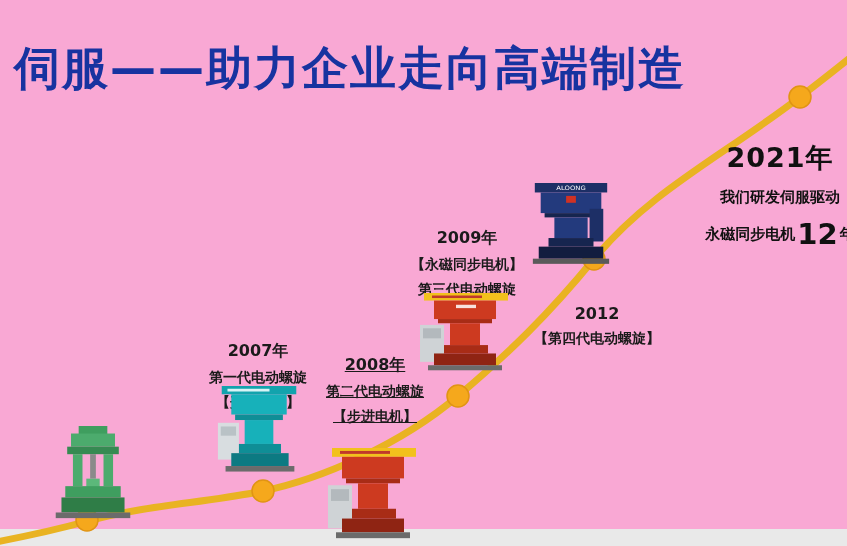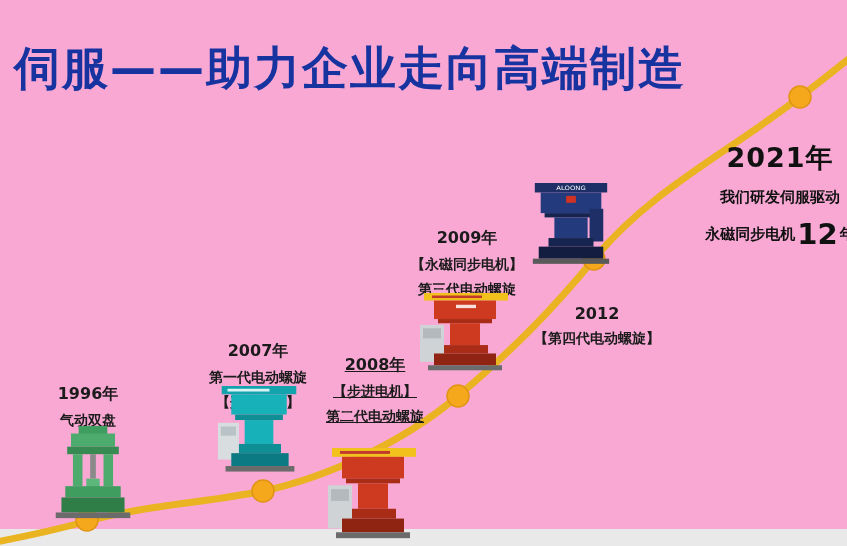--- a/index.html
+++ b/index.html
@@ -48,24 +48,20 @@
       <circle cx="87" cy="520" r="11"></circle>
       <circle cx="263" cy="491" r="11"></circle>
       <circle cx="458" cy="396" r="11"></circle>
       <circle cx="594" cy="259" r="11"></circle>
       <circle cx="800" cy="97" r="11"></circle>
     </g>
   </svg>
 
   <h1 class="title">伺服——助力企业走向高端制造</h1>
 
-  <div class="milestone" style="left:33px; top:384px; width:110px;">
-    <div class="year">1996年</div>
-    <div class="cap">气动双盘</div>
-  </div>
   <svg class="machine" style="left:50px; top:426px;" width="86" height="94" viewBox="0 0 90 100" preserveAspectRatio="none">
     <g>
       <rect x="30" y="0" width="30" height="10" fill="#3f9e5f"></rect>
       <rect x="22" y="8" width="46" height="14" fill="#4cab6d"></rect>
       <rect x="18" y="22" width="54" height="8" fill="#368a52"></rect>
       <rect x="24" y="30" width="10" height="34" fill="#4cab6d"></rect>
       <rect x="56" y="30" width="10" height="34" fill="#4cab6d"></rect>
       <rect x="42" y="30" width="6" height="26" fill="#8a8a8a"></rect>
       <rect x="38" y="56" width="14" height="10" fill="#5cb87a"></rect>
       <rect x="16" y="64" width="58" height="12" fill="#3f9e5f"></rect>
@@ -89,22 +85,22 @@
       <rect x="2" y="40" width="22" height="40" fill="#d8dde0"></rect>
       <rect x="5" y="44" width="16" height="10" fill="#b9c2c6"></rect>
       <rect x="24" y="63" width="44" height="10" fill="#0f8e96"></rect>
       <rect x="16" y="73" width="60" height="14" fill="#0c7a82"></rect>
       <rect x="10" y="87" width="72" height="6" fill="#6b6b6b"></rect>
     </g>
   </svg>
 
   <div class="milestone" style="left:310px; top:355px; width:130px;text-decoration:underline;">
     <div class="year">2008年</div>
+    <div class="cap">第二代电动螺旋</div>
     <div class="cap">【步进电机】</div>
-    <div class="cap">第二代电动螺旋</div>
   </div>
   <svg class="machine" style="left:328px; top:448px;" width="92" height="98" viewBox="0 0 92 100" preserveAspectRatio="none">
     <g>
       <rect x="4" y="0" width="84" height="9" fill="#f2c11c"></rect>
       <rect x="12" y="3" width="50" height="3" fill="#c0392b"></rect>
       <rect x="14" y="9" width="62" height="22" fill="#cd3a20"></rect>
       <rect x="18" y="31" width="54" height="5" fill="#a82c16"></rect>
       <rect x="30" y="36" width="30" height="26" fill="#cd3a20"></rect>
       <rect x="0" y="38" width="24" height="44" fill="#cfd3d6"></rect>
       <rect x="3" y="42" width="18" height="12" fill="#b3b9bd"></rect>

